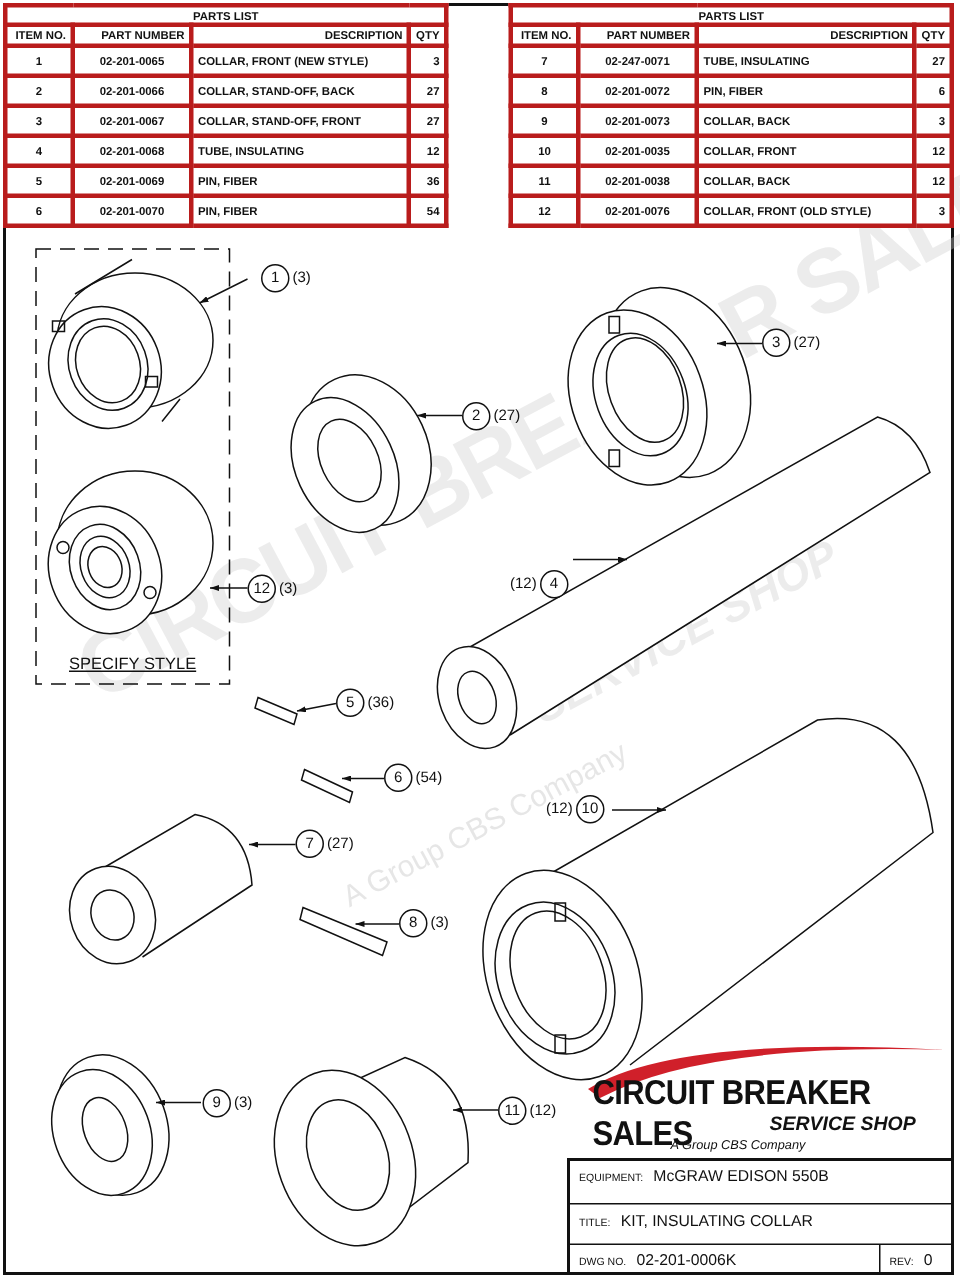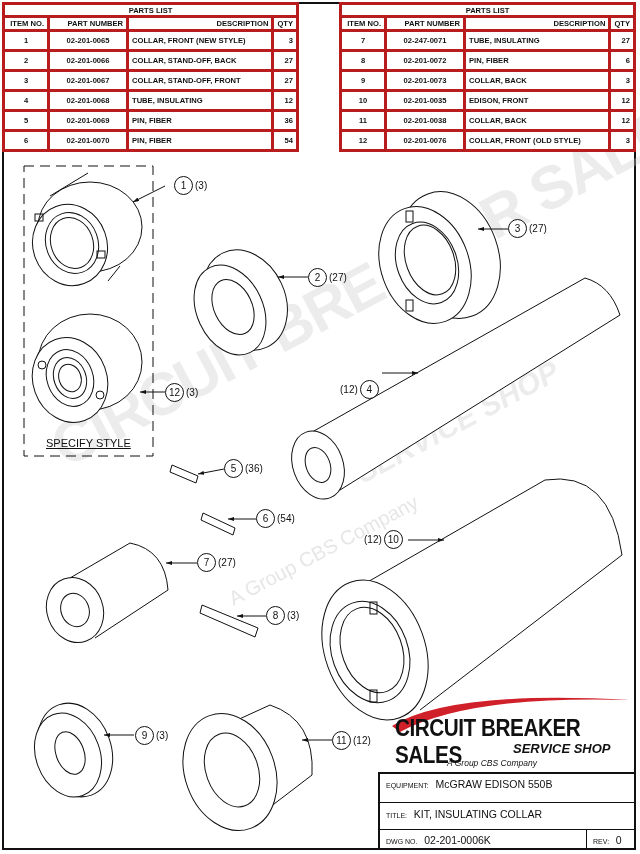--- a/index.html
+++ b/index.html
@@ -116,21 +116,21 @@
       </tr>
   <tr>
         <td class="c">9</td>
         <td class="c">02-201-0073</td>
         <td>COLLAR, BACK</td>
         <td class="r">3</td>
       </tr>
   <tr>
         <td class="c">10</td>
         <td class="c">02-201-0035</td>
-        <td>EDISON, FRONT</td>
+        <td>COLLAR, FRONT</td>
         <td class="r">12</td>
       </tr>
   <tr>
         <td class="c">11</td>
         <td class="c">02-201-0038</td>
         <td>COLLAR, BACK</td>
         <td class="r">12</td>
       </tr>
   <tr>
         <td class="c">12</td>

